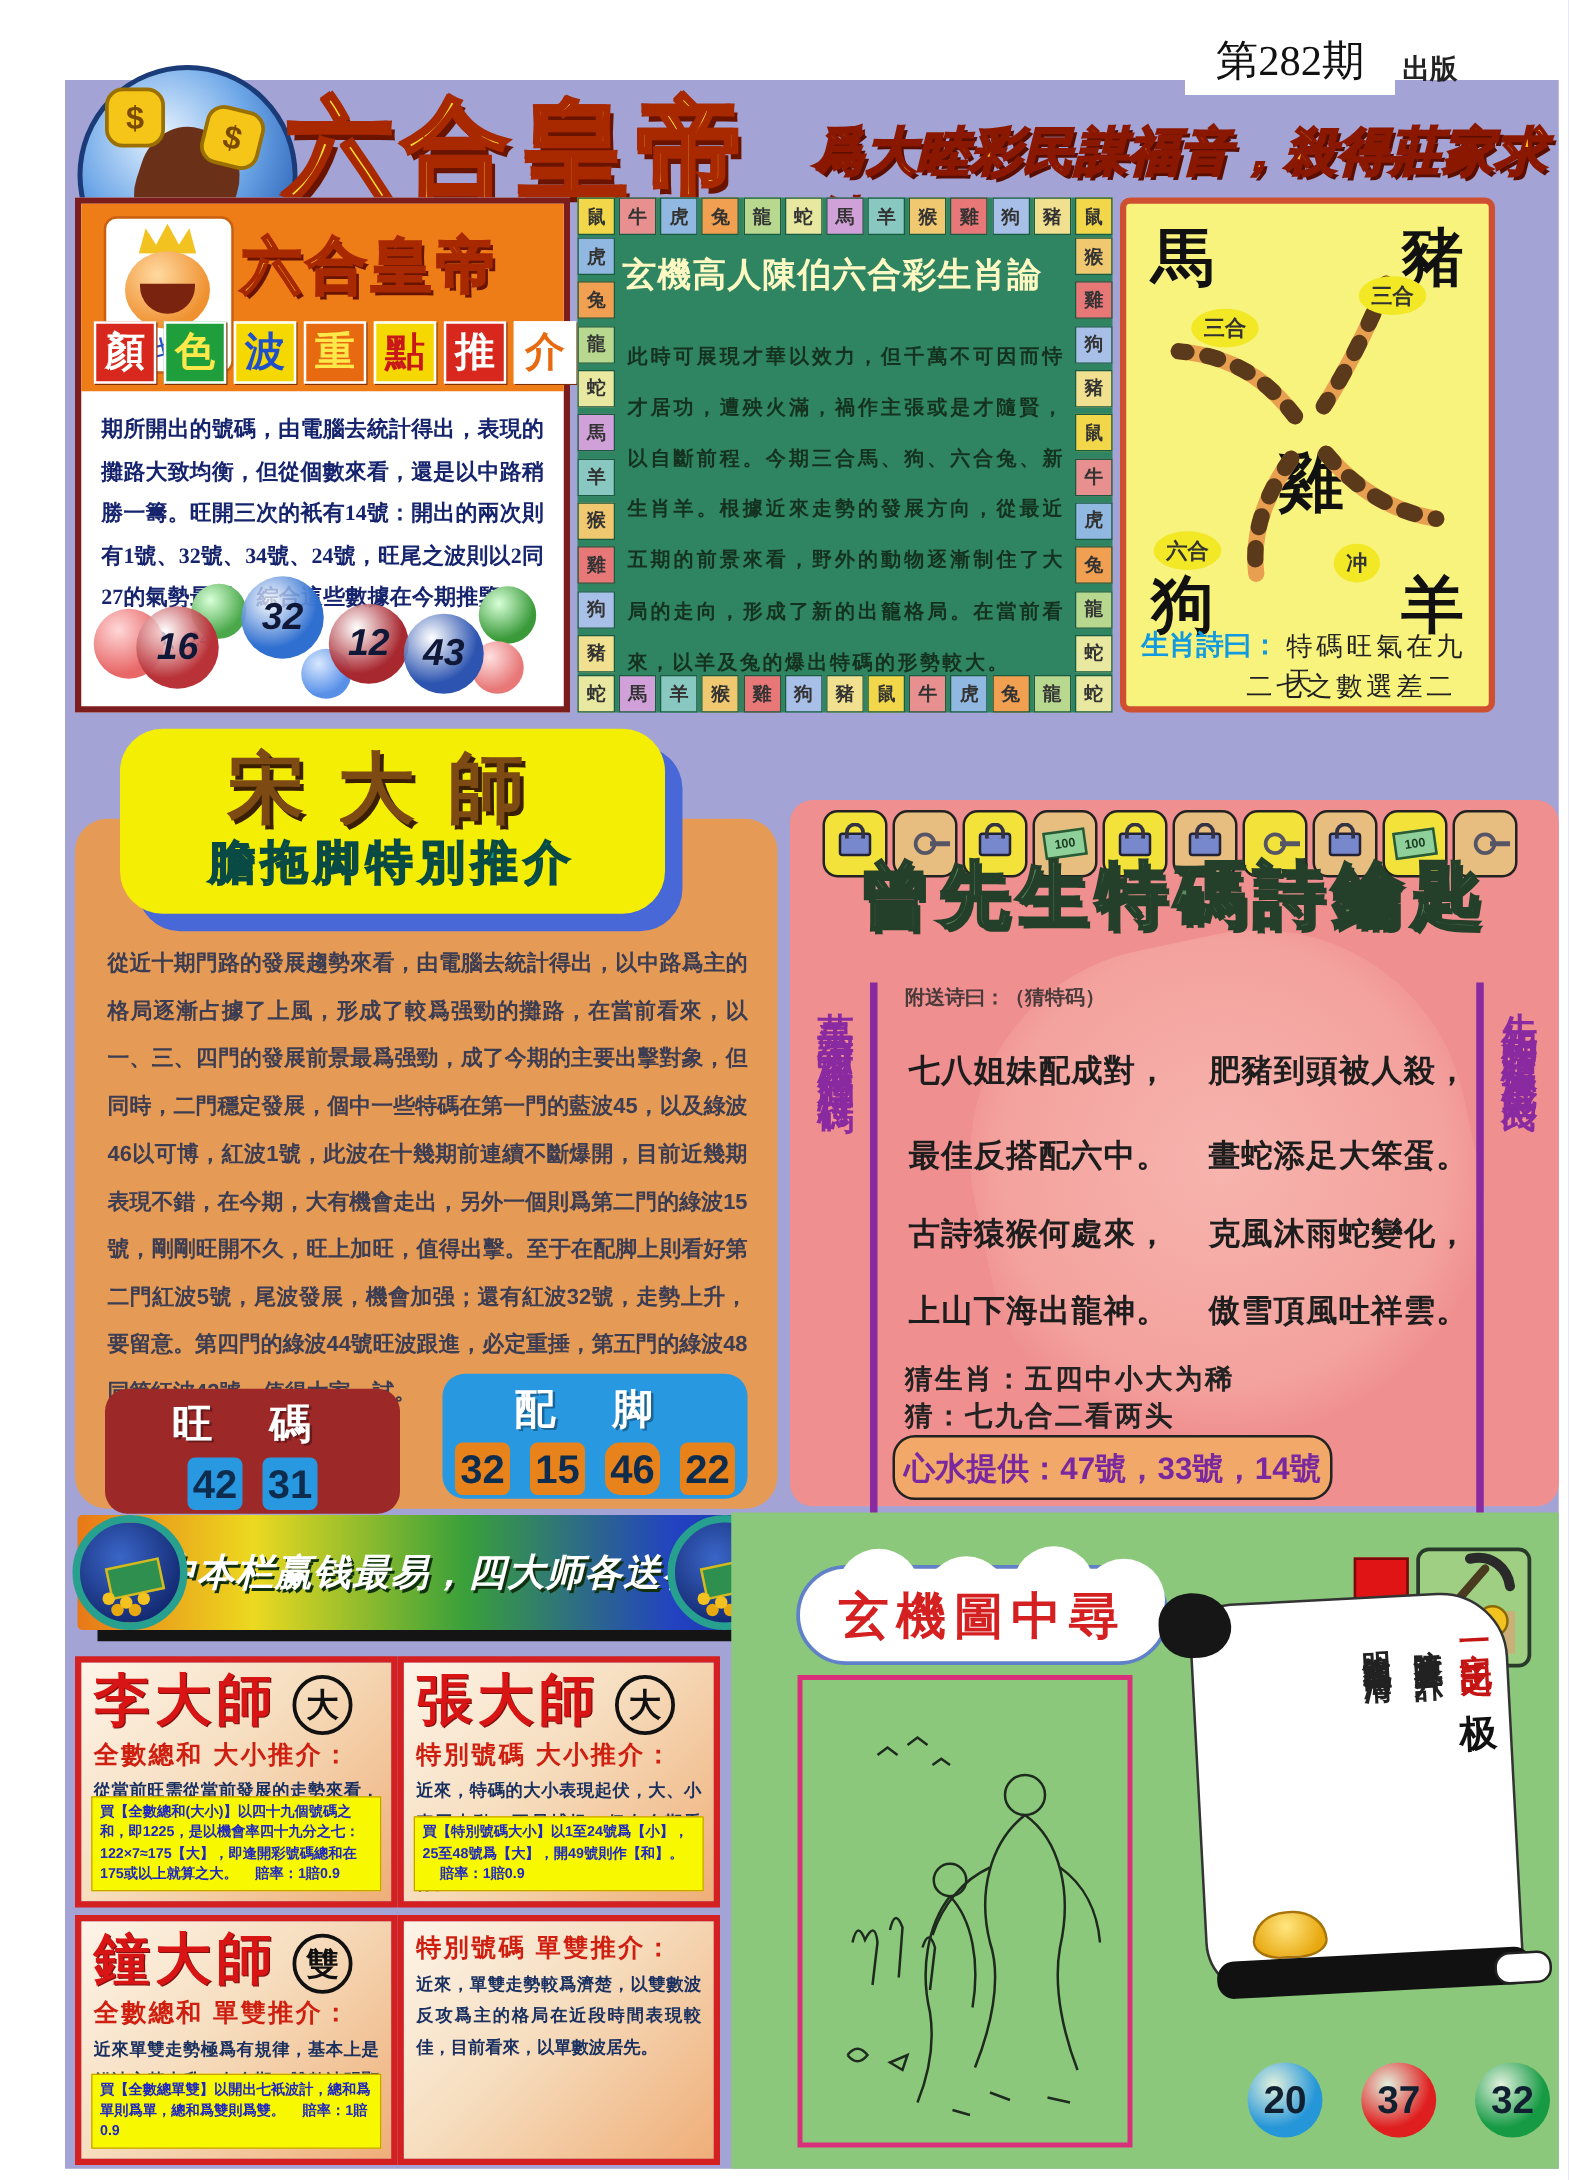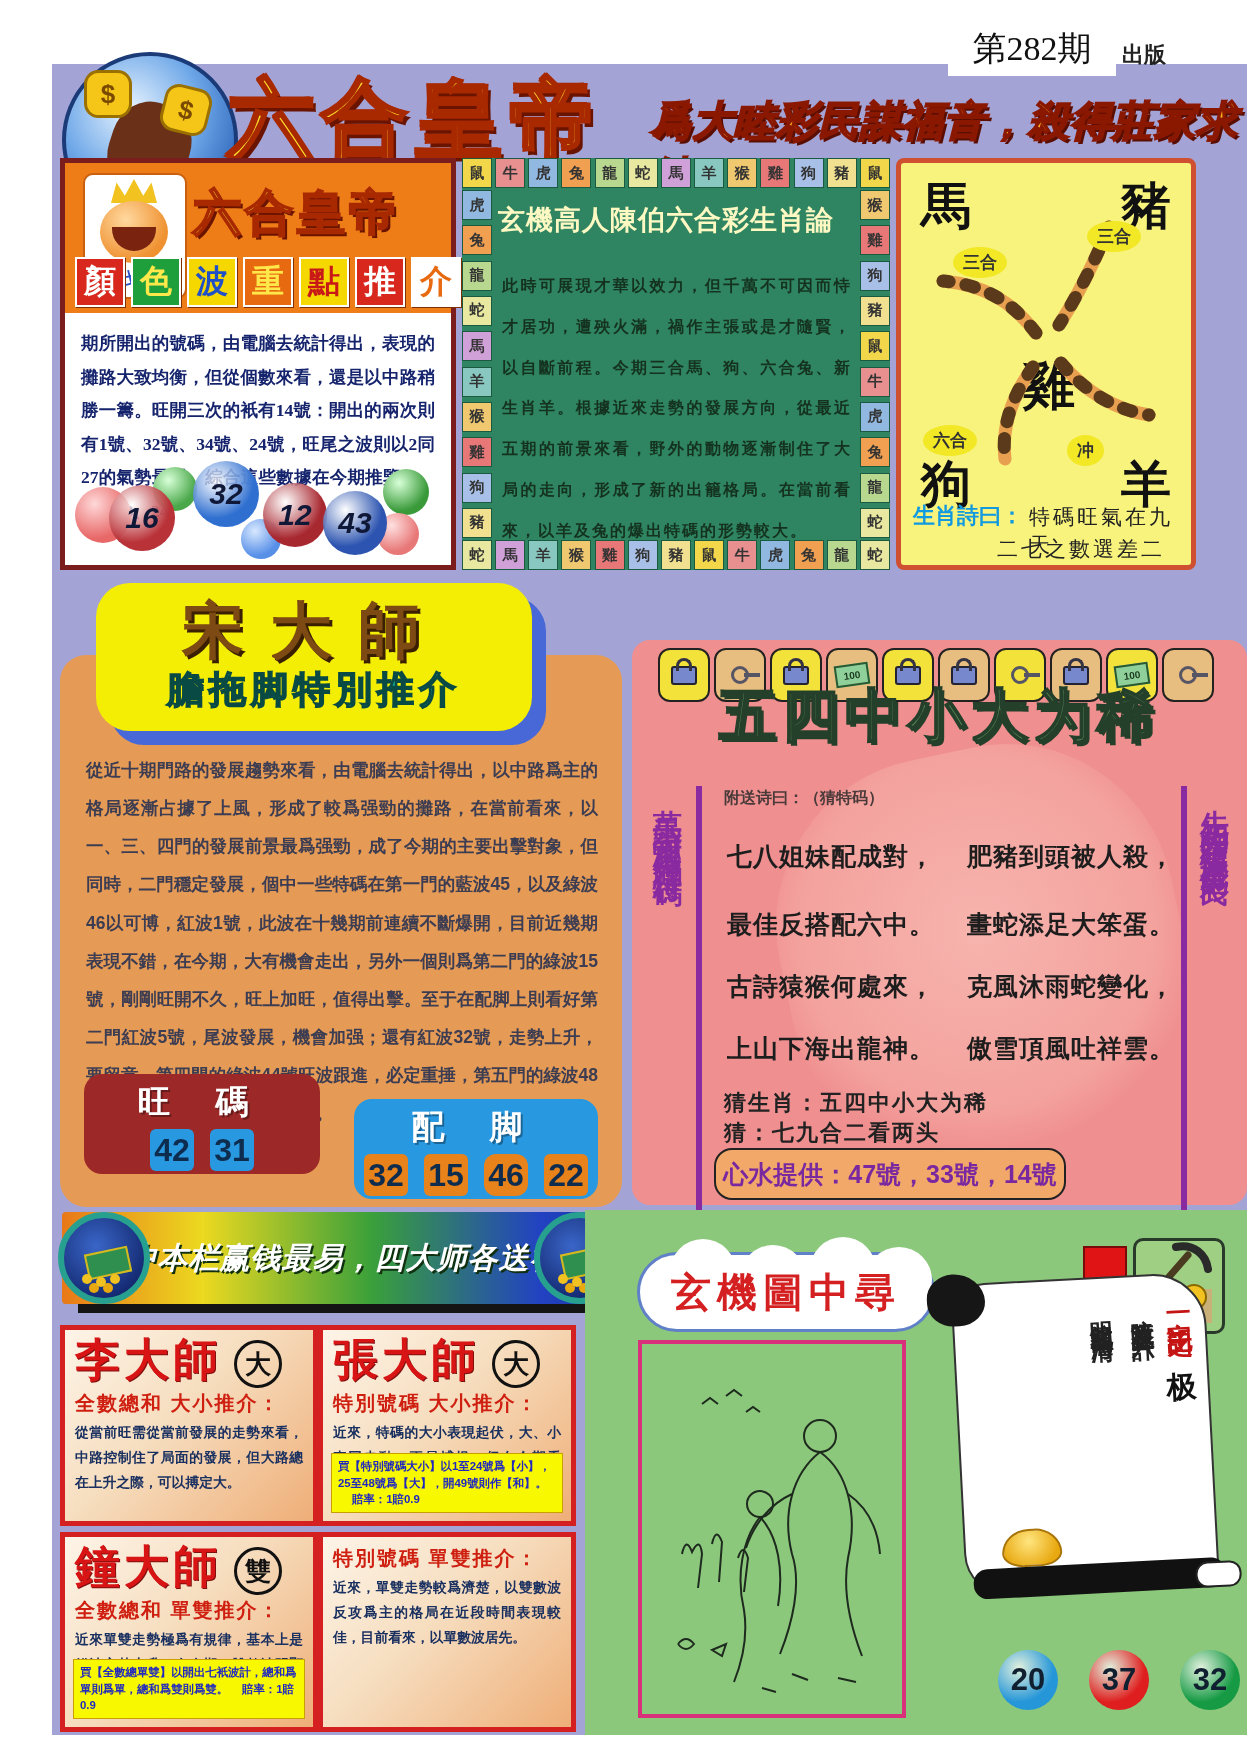--- a/index.html
+++ b/index.html
@@ -327,21 +327,21 @@
   <div class="oval" style="left:186px;top:58px;">三合</div>
   <div class="oval" style="left:22px;top:262px;">六合</div>
   <div class="oval" style="left:166px;top:272px;">冲</div>
   <div class="pc-poem-label">生肖詩曰：</div>
   <div class="pc-line" style="left:128px;top:340px;">特碼旺氣在九天</div>
   <div class="pc-line" style="left:96px;top:372px;">二七之數選差二</div>
 </div>
 
 <div class="p songPanel">
   <div class="songBody">從近十期門路的發展趨勢來看，由電腦去統計得出，以中路爲主的格局逐漸占據了上風，形成了較爲强勁的攤路，在當前看來，以一、三、四門的發展前景最爲强勁，成了今期的主要出擊對象，但同時，二門穩定發展，個中一些特碼在第一門的藍波45，以及綠波46以可博，紅波1號，此波在十幾期前連續不斷爆開，目前近幾期表現不錯，在今期，大有機會走出，另外一個則爲第二門的綠波15號，剛剛旺開不久，旺上加旺，值得出擊。至于在配脚上則看好第二門紅波5號，尾波發展，機會加强；還有紅波32號，走勢上升，要留意。第四門的綠波44號旺波跟進，必定重捶，第五門的綠波48同第紅波42號，值得大家一試。</div>
-  <div class="numBox" style="left:24px;top:419px;width:236px;background:#9c2828;">
+  <div class="numBox" style="left:24px;top:456px;width:236px;background:#9c2828;">
     <div class="lbl">旺 碼</div>
     <div class="chips">
       <div class="chip" style="background:#2898e0;">42</div>
       <div class="chip" style="background:#2898e0;">31</div>
     </div>
   </div>
   <div class="numBox" style="left:294px;top:444px;width:244px;background:#2898e0;">
     <div class="lbl">配 脚</div>
     <div class="chips">
       <div class="chip" style="background:#e8821a;">32</div>
@@ -383,21 +383,21 @@
     <div class="t" style="background:#e8bd80;">
         <span class="ic-lock"></span>
       </div>
     <div class="t" style="background:#f2e23a;">
         <span class="ic-bill">100</span>
       </div>
     <div class="t" style="background:#e8bd80;">
         <span class="ic-key"></span>
       </div>
   </div>
-  <div class="zg-title">五四中小大为稀</div>
+  <div class="zg-title">曾先生特碼詩鑰匙</div>
   <div class="zg-left vcol">萬千詩句玄機一觸得特碼</div>
   <div class="zg-right vcol">先生相贈窺破天機爲彩民</div>
   <div class="zg-intro">附送诗曰：（猜特码）</div>
   <div class="zg-poem" style="left:95px;top:200px;">七八姐妹配成對，</div>
   <div class="zg-poem" style="left:95px;top:268px;">最佳反搭配六中。</div>
   <div class="zg-poem" style="left:95px;top:330px;">古詩猿猴何處來，</div>
   <div class="zg-poem" style="left:95px;top:392px;">上山下海出龍神。</div>
   <div class="zg-poem" style="left:335px;top:200px;">肥豬到頭被人殺，</div>
   <div class="zg-poem" style="left:335px;top:268px;">畫蛇添足大笨蛋。</div>
   <div class="zg-poem" style="left:335px;top:330px;">克風沐雨蛇變化，</div>
@@ -420,20 +420,21 @@
     <div class="coins"></div>
 </div>
 
 <div class="p master" style="left:60px;top:1325px;width:258px;height:201px;">
   <div class="m-head">
     <div class="m-name">李大師</div>
     <div class="m-badge">大</div>
   </div>
   <div class="m-cat">全數總和 大小推介：</div>
   <div class="m-body">從當前旺需從當前發展的走勢來看，中路控制住了局面的發展，但大路總在上升之際，可以搏定大。</div>
+  <div class="m-note"><span>買【全數總和(大小)】以四十九個號碼之和，即1225，是以機會率四十九分之七：122×7≈175【大】，即逢開彩號碼總和在175或以上就算之大。</span><span class="odds">賠率：1賠0.9</span></div>
 </div>
 <div class="p master" style="left:318px;top:1325px;width:258px;height:201px;">
   <div class="m-head">
     <div class="m-name">張大師</div>
     <div class="m-badge">大</div>
   </div>
   <div class="m-cat">特別號碼 大小推介：</div>
   <div class="m-body">近來，特碼的大小表現起伏，大、小來回走動，不易捕捉。但在今期看來，開大占據上風，大家可以依定而行。</div>
   <div class="m-note"><span>買【特別號碼大小】以1至24號爲【小】，25至48號爲【大】，開49號則作【和】。</span><span class="odds">賠率：1賠0.9</span></div>
 </div>

